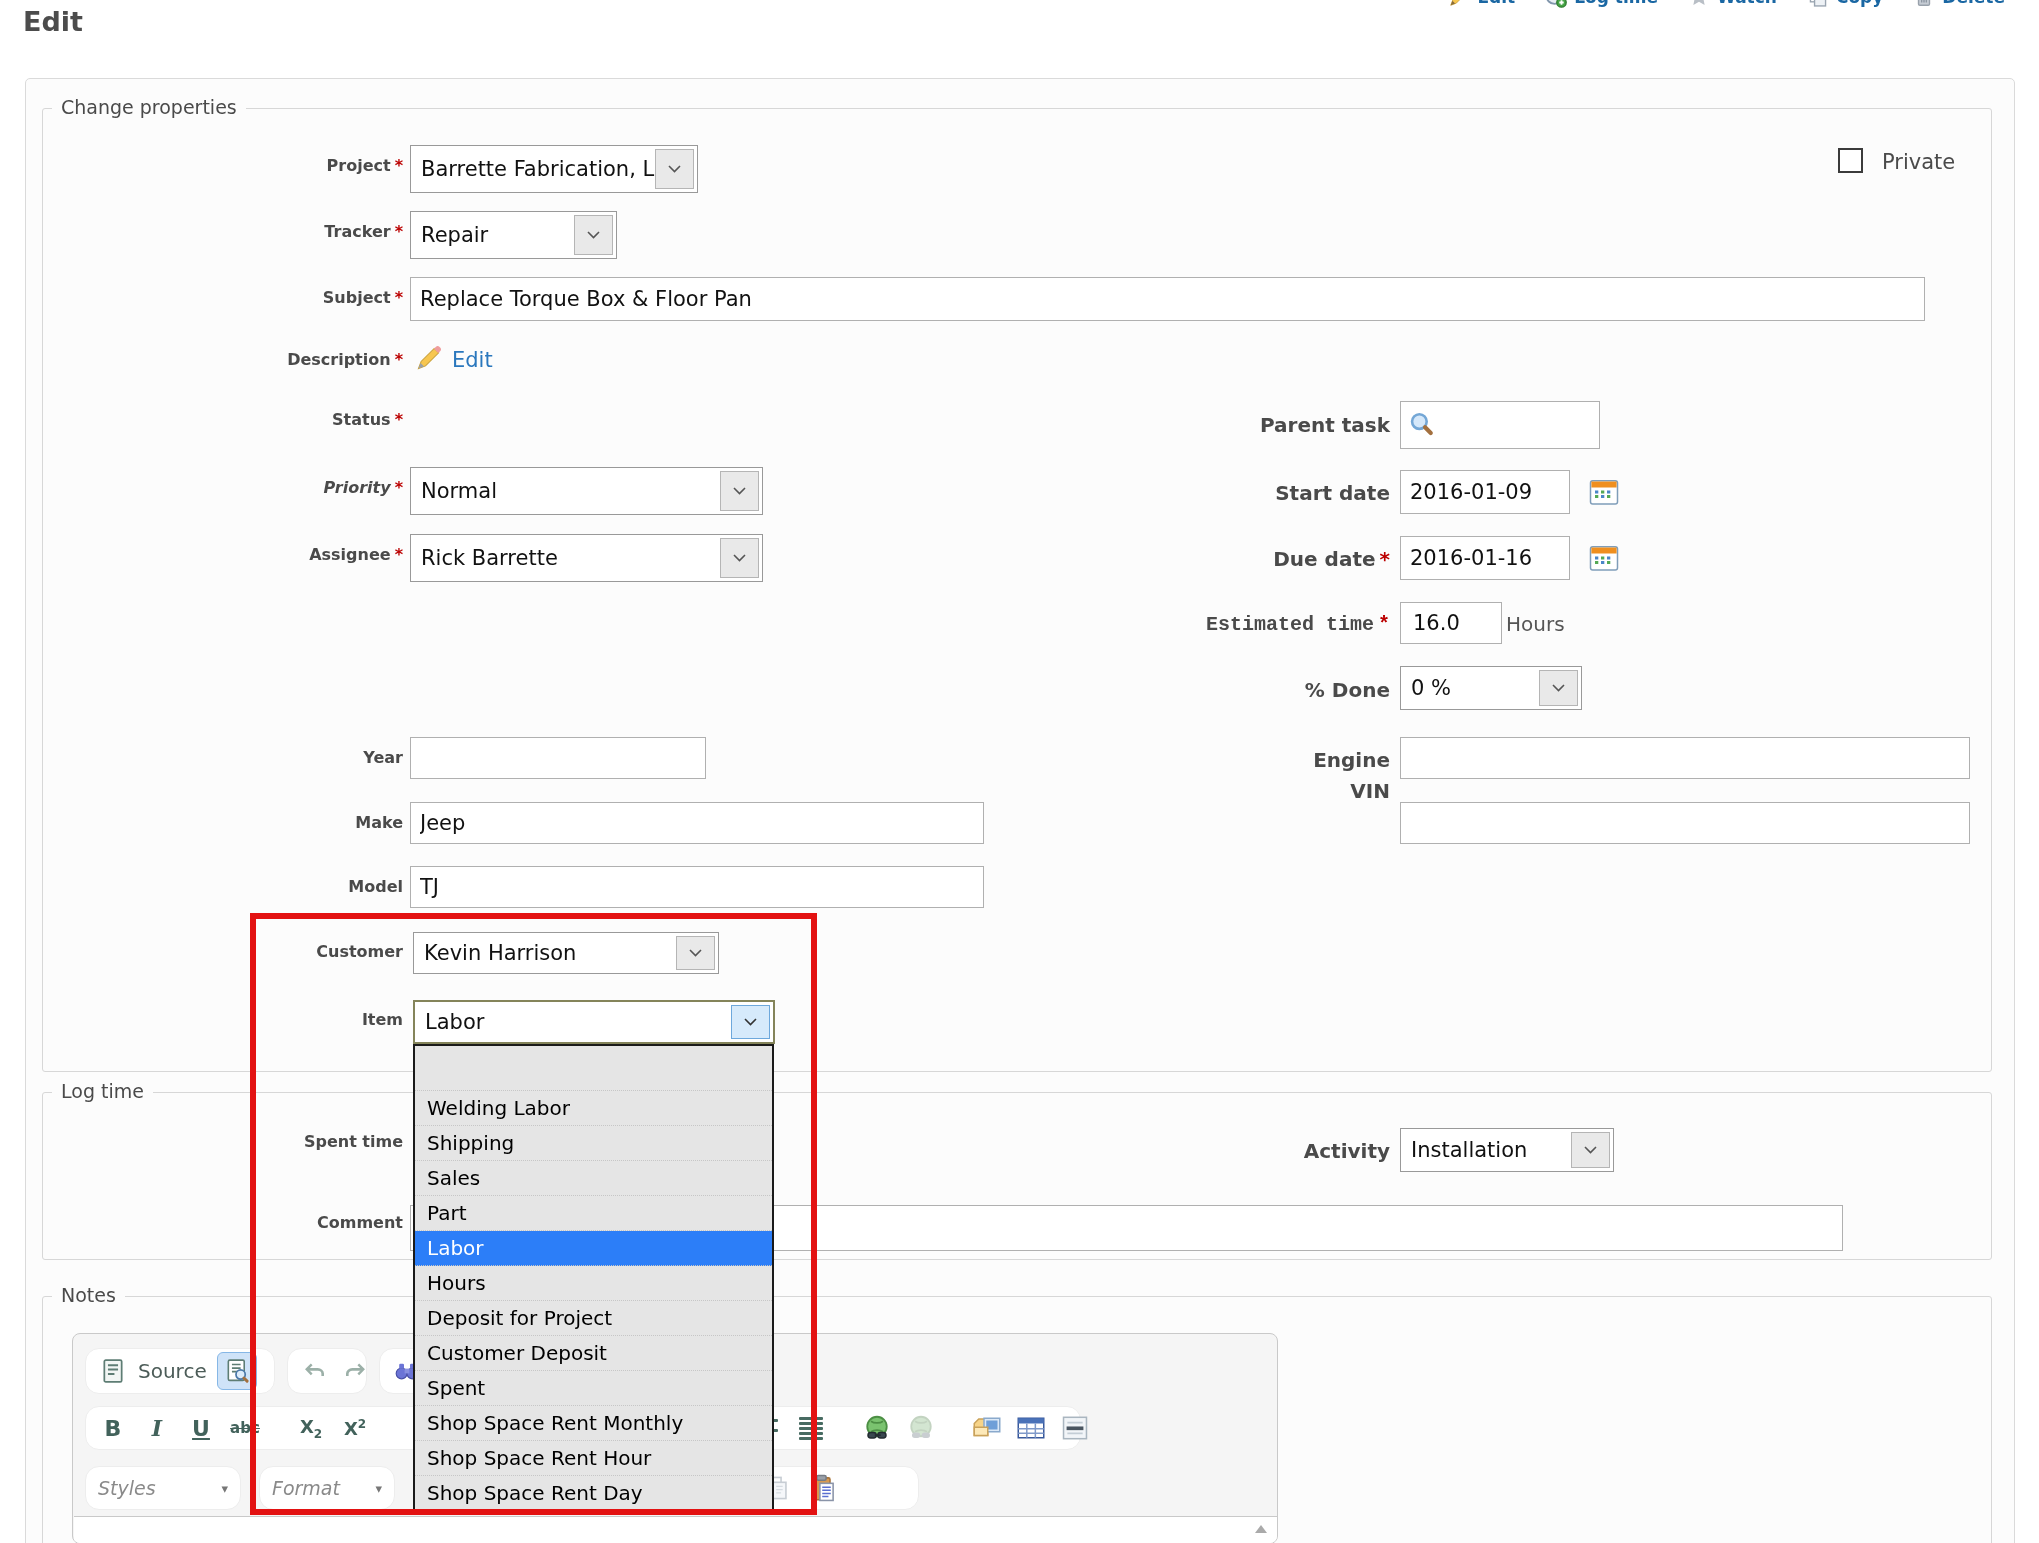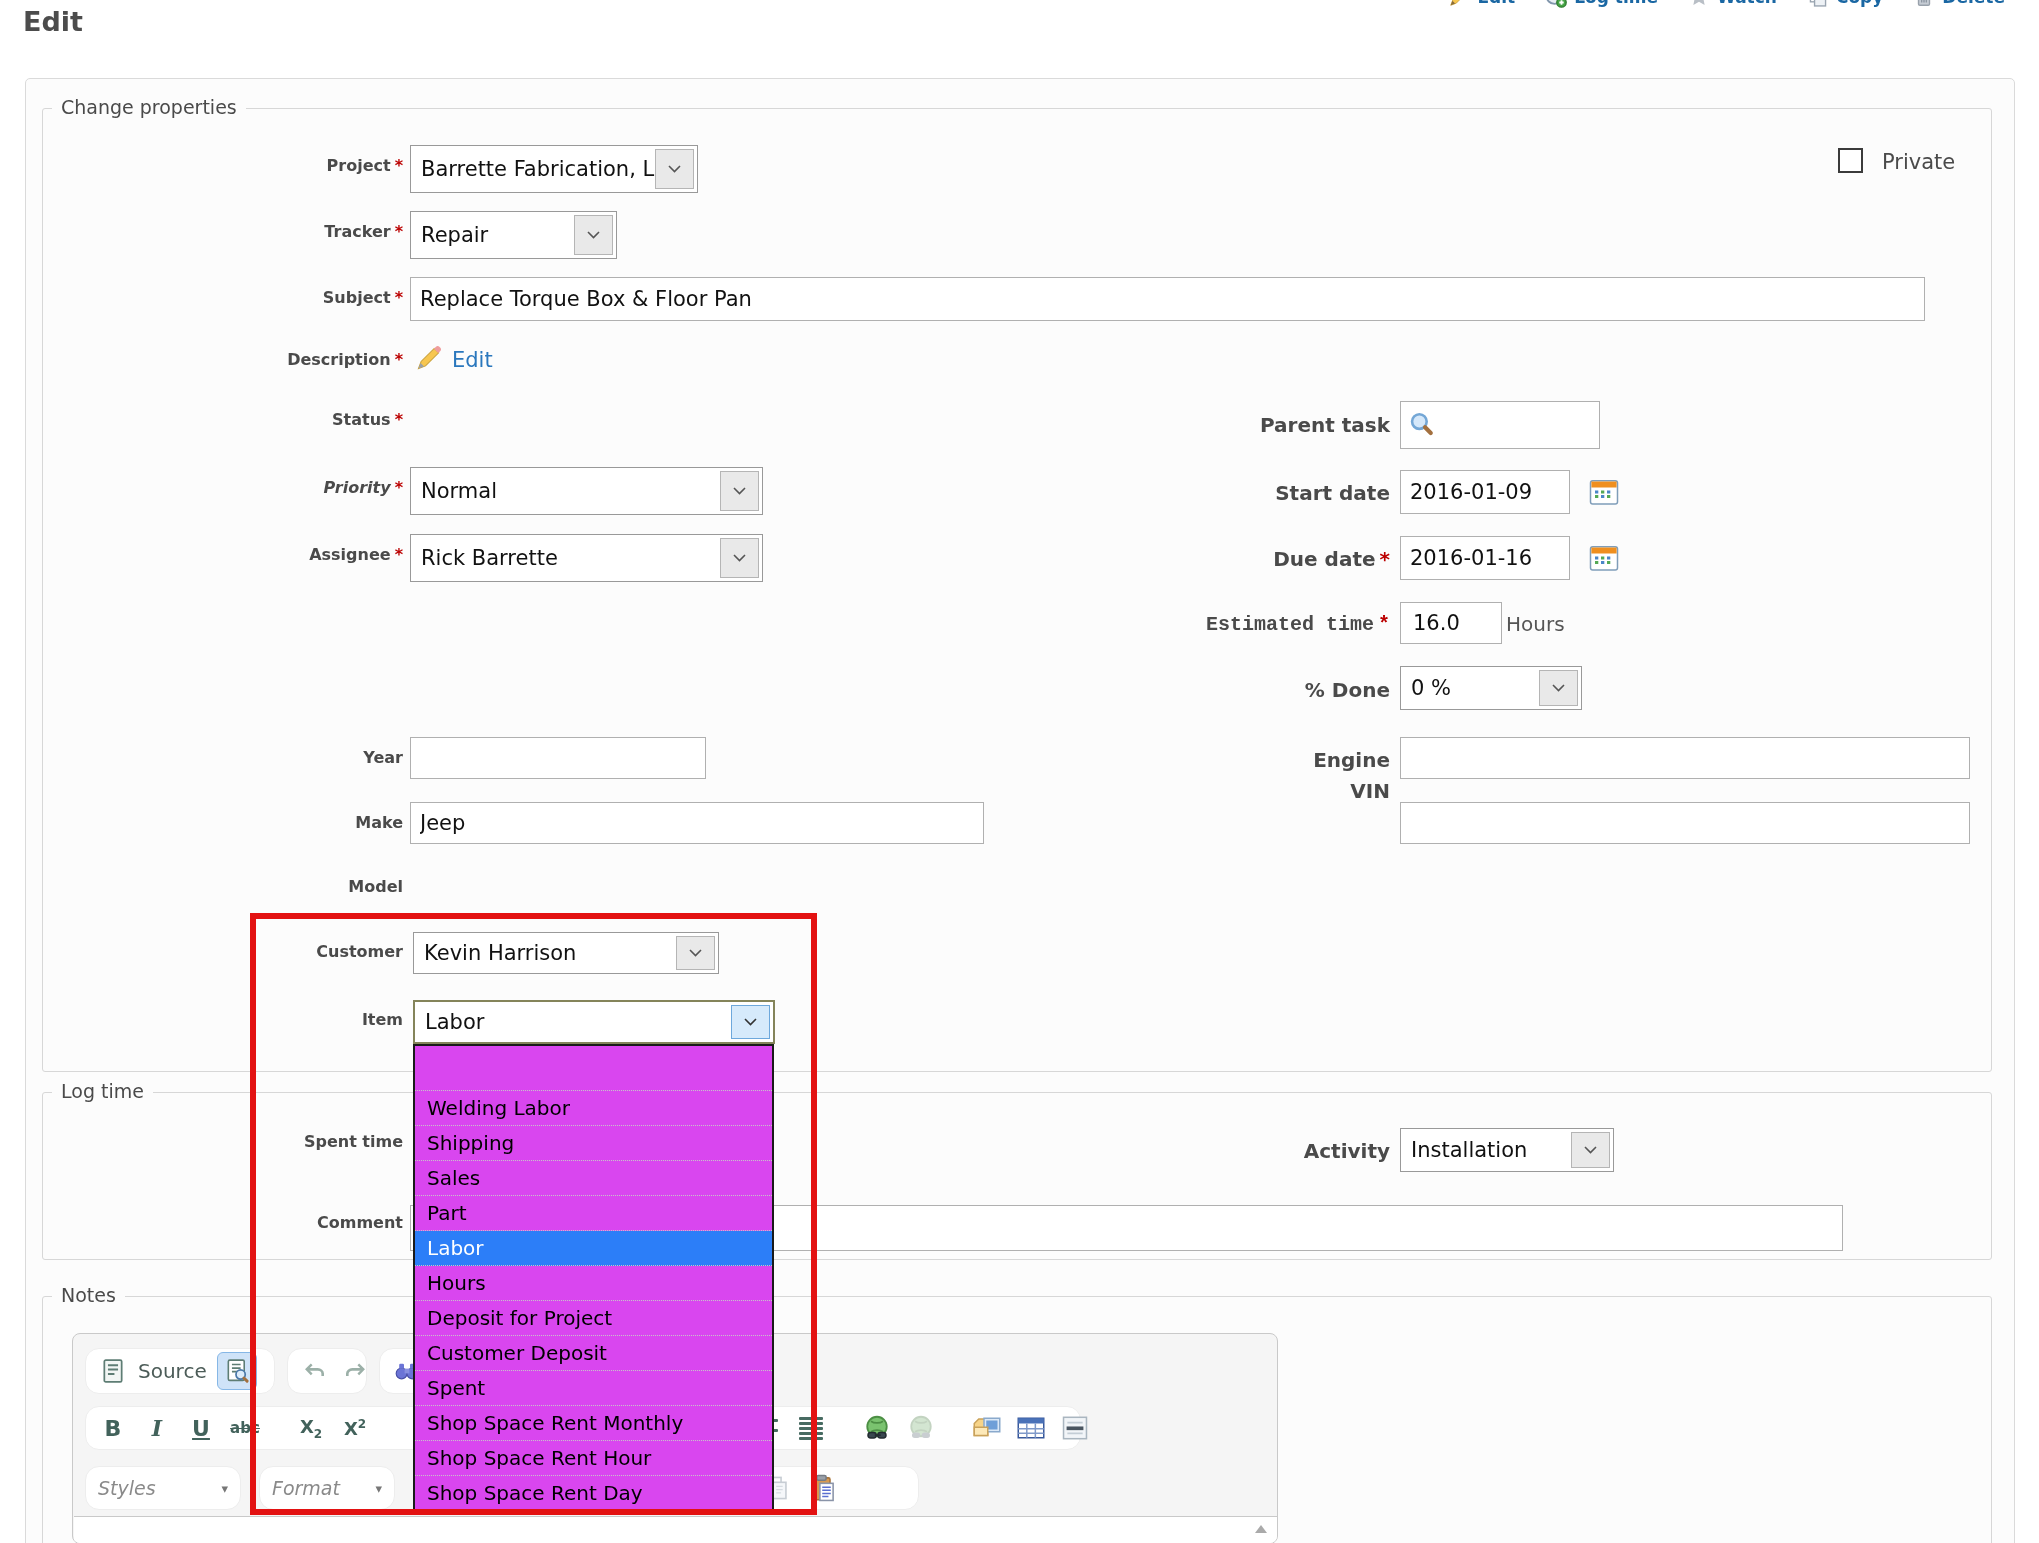--- a/index.html
+++ b/index.html
@@ -31,21 +31,21 @@
   .sa{position:absolute;right:3px;top:3px;bottom:3px;width:37px;background:#e9e9e9;
       border:1px solid #b5b5b5;display:flex;align-items:center;justify-content:center;}
   .sel.focus{border:2px solid #84845a;}
   .sel.focus .sa{background:#d6eafb;border:1px solid #6da8dc;}
   .hours{position:absolute;font-size:20px;color:#555;}
   .cb{position:absolute;width:25px;height:25px;border:2px solid #3b3b3b;background:#fff;box-sizing:border-box;cursor:pointer;}
   .cblab{position:absolute;font-size:21px;color:#4a4a4a;}
   .editlink{position:absolute;font-size:21px;color:#2a77bd;text-decoration:none;cursor:pointer;}
   .icon-abs{position:absolute;}
   
-  .dd{position:absolute;left:413px;top:1044px;width:361px;background:#d946ef;border:2px solid #1a1a1a;
+  .dd{position:absolute;left:413px;top:1044px;width:361px;background:#e5e5e5;border:2px solid #1a1a1a;
       box-sizing:border-box;z-index:40;}
   .opt{height:34px;line-height:34px;padding-left:12px;font-size:20px;color:#000;
        border-bottom:1px dotted #c6c6c6;white-space:nowrap;cursor:default;}
   .opt.first{height:44px;}
   .opt.sel-opt{background:#2c7ef8;color:#fff;}
   
   .redbox{position:absolute;left:250px;top:913px;width:567px;height:602px;border:6px solid #e31212;
           box-sizing:border-box;z-index:50;pointer-events:none;}
   
   .editor{position:absolute;left:72px;top:1333px;width:1206px;height:211px;background:#f5f5f5;
@@ -176,20 +176,21 @@
       </span>
   </div>
 
   <div class="lab" style="top:748px;"><span>Year</span></div>
   <input class="inp" style="left: 410px; top: 737px; width: 296px; height: 42px;" value="">
 
   <div class="lab" style="top:813px;"><span>Make</span></div>
   <input class="inp" style="left: 410px; top: 802px; width: 574px; height: 42px;" value="Jeep">
 
   <div class="lab" style="top:877px;"><span>Model</span></div>
+  <input class="inp" style="left: 410px; top: 866px; width: 574px; height: 42px;" value="TJ">
 
   <div class="lab" style="top:942px;"><span>Customer</span></div>
   <div class="sel" style="left:413px;top:932px;width:306px;height:42px;">
     <span class="sv">Kevin Harrison</span>
     <span class="sa">
         <svg width="13" height="8" viewBox="0 0 13 8">
           <polyline points="1,1 6.5,6.5 12,1" fill="none" stroke="#555" stroke-width="1.6"></polyline>
         </svg>
       </span>
   </div>

